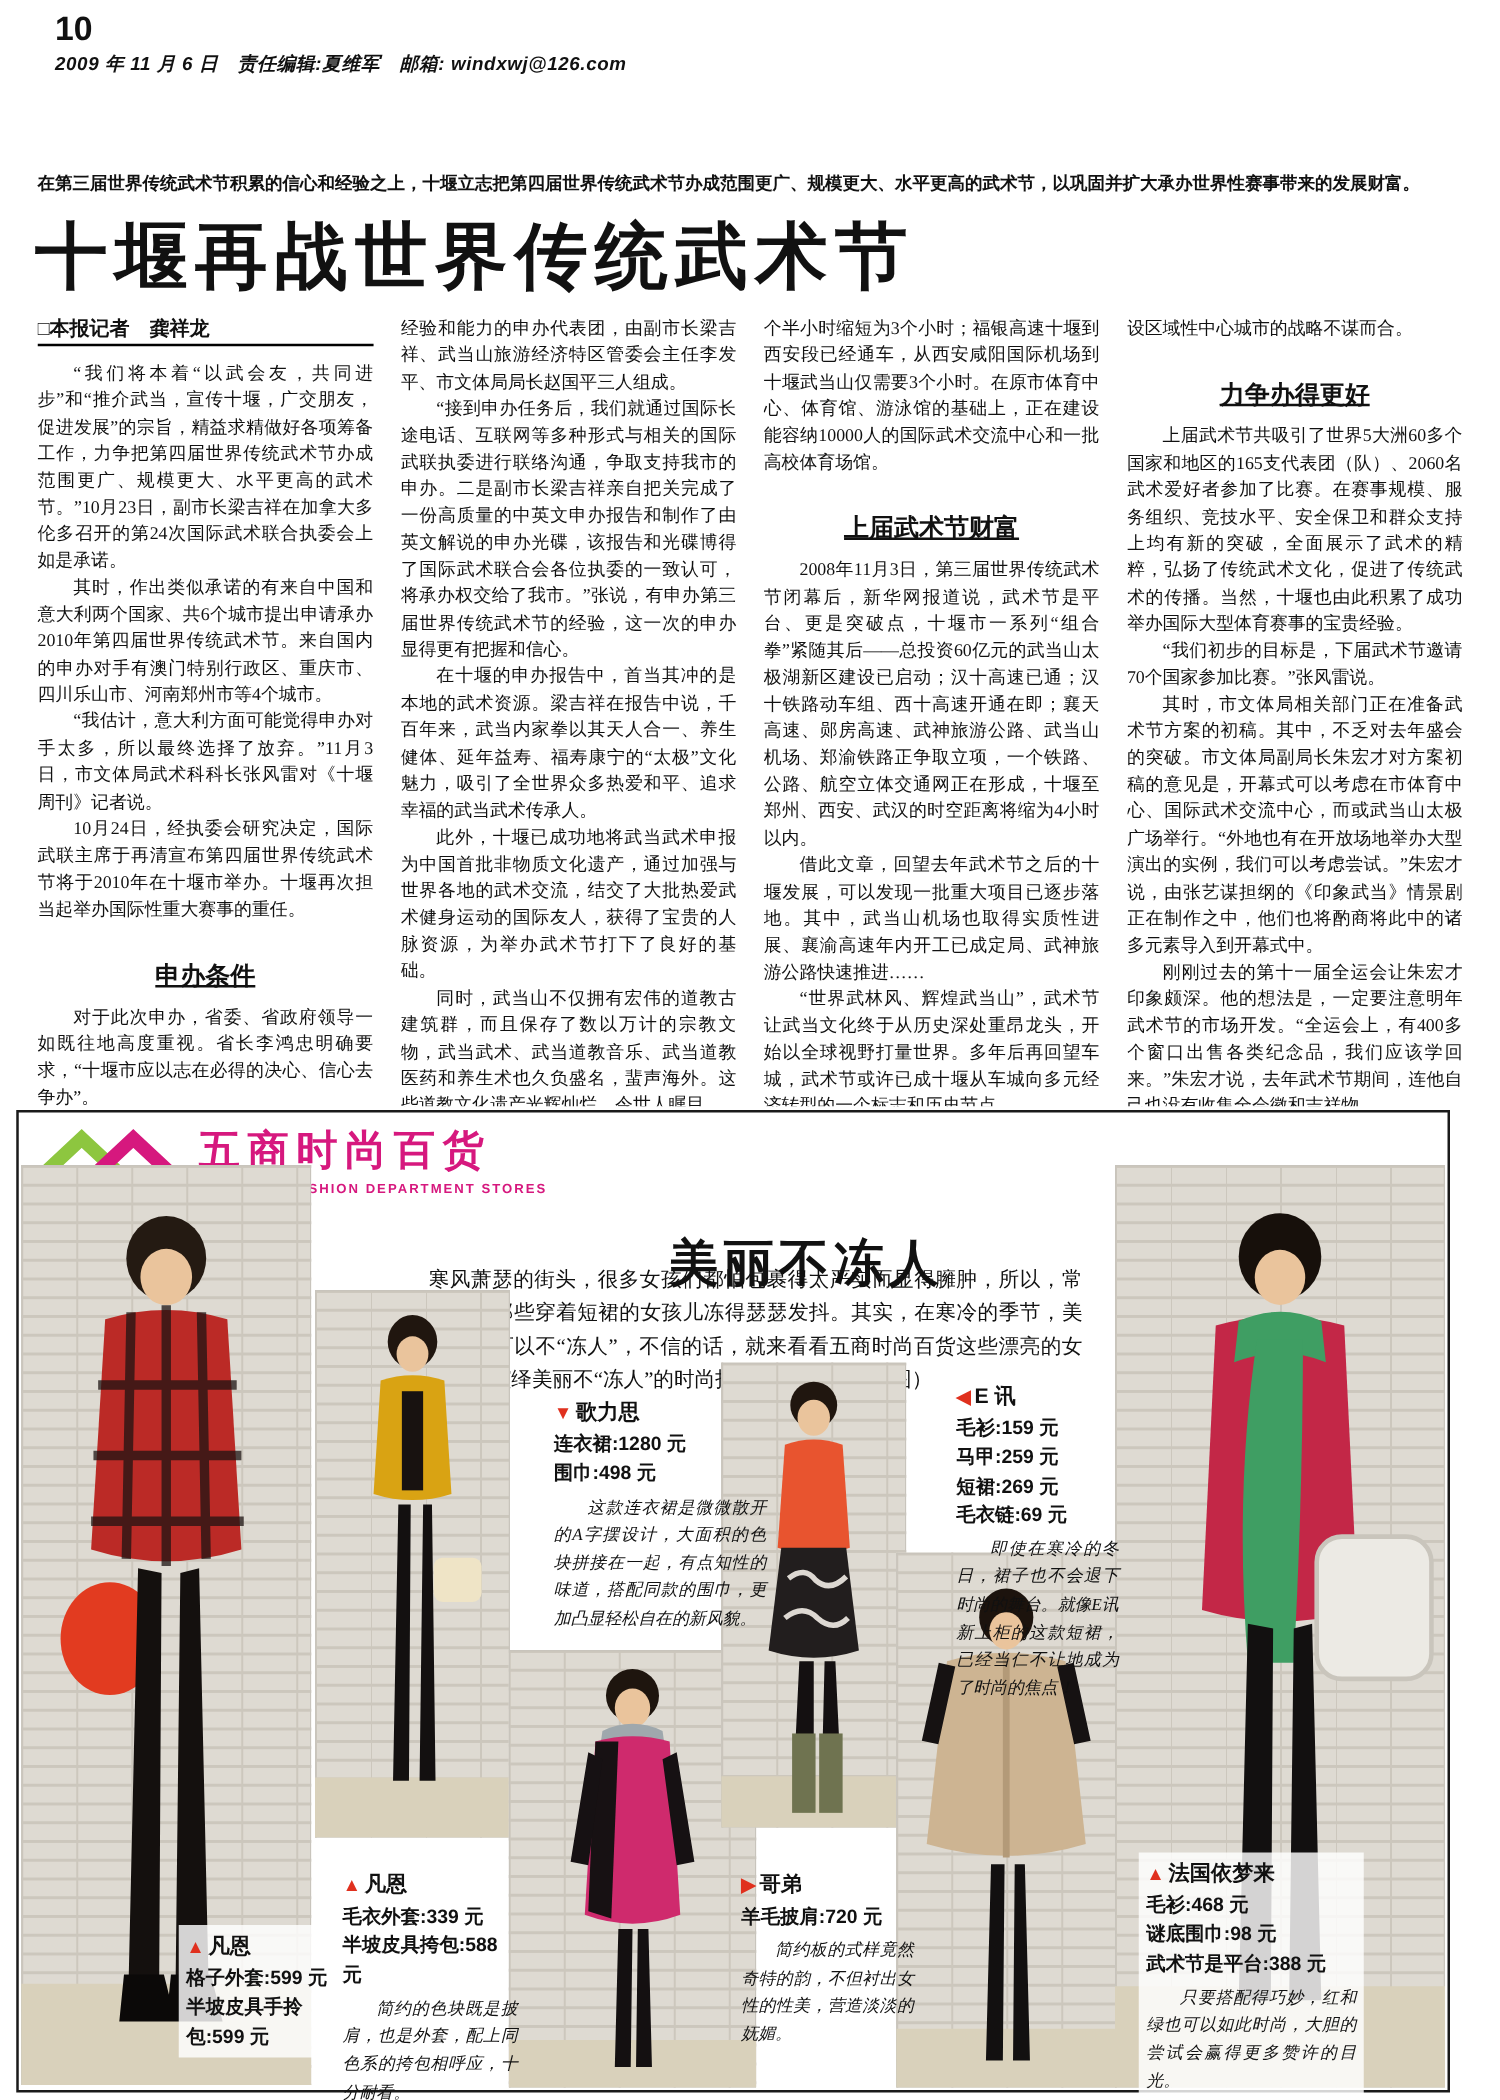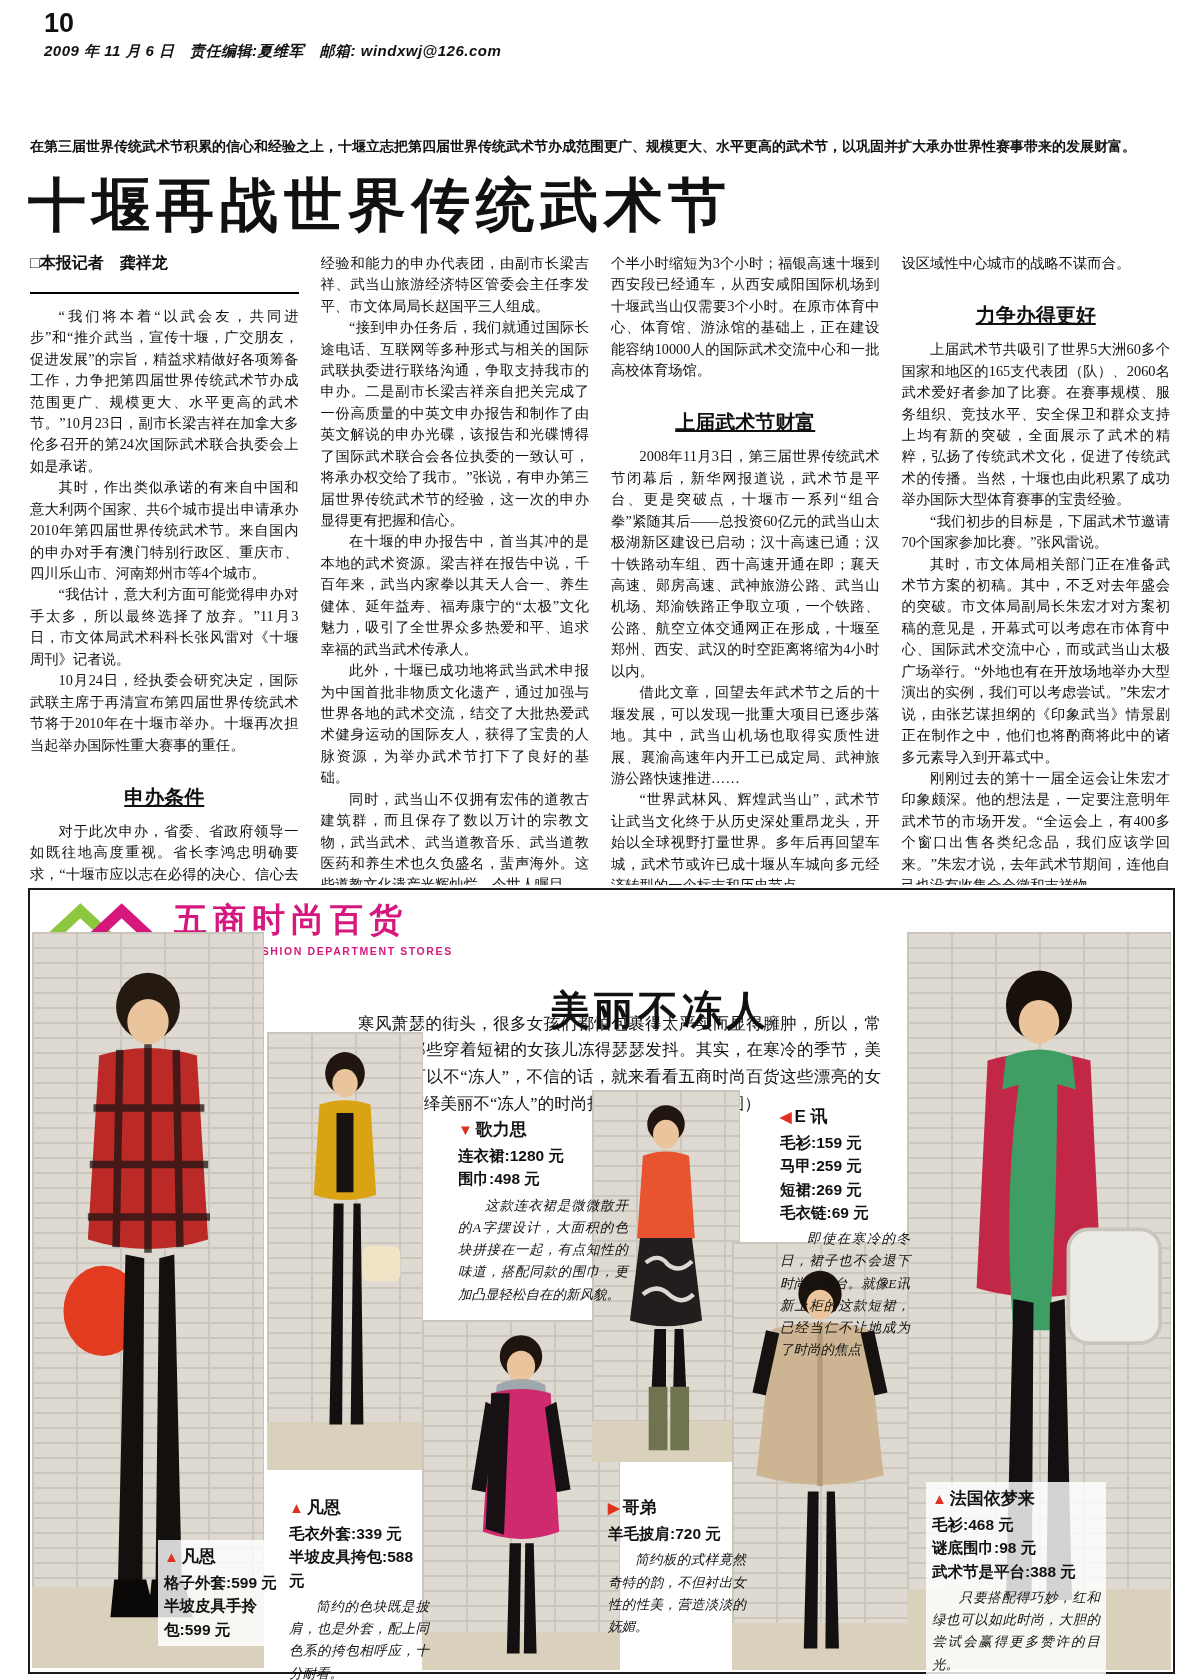--- a/index.html
+++ b/index.html
@@ -9,25 +9,25 @@
   .hdr{padding:8px 30px 0 44px;}
   .pagenum{font:bold 27px "Liberation Sans",sans-serif;}
   .dateline{font:italic bold 15px "Liberation Sans",sans-serif;margin-top:3px;letter-spacing:.5px;}
   
   .standfirst{margin:76px 30px 4px 30px;font:bold 14px/1.35 "Liberation Sans",sans-serif;}
   .headline{margin:20px 30px 16px 28px;font:bold 58px/1.05 "Liberation Serif",serif;letter-spacing:6px;}
   
   .cols{display:flex;gap:22px;padding:0 30px;height:632px;}
   .col{flex:1 1 0;overflow:hidden;font-size:14.3px;line-height:1.5;text-align:justify;}
   .byline{font:bold 16px "Liberation Sans",sans-serif;border-bottom:2px solid #000;
-          padding-bottom:18px;margin-bottom:12px;}
+          padding-bottom:1px;margin-bottom:12px;}
   .p{margin:0;text-indent:2em;}
   .subhead{font:bold 20px "Liberation Sans",sans-serif;text-align:center;margin:28px 0 10px 0;text-decoration:underline;}
   
-  .ad{position:absolute;left:28px;top:888px;width:1143px;height:782px;border:2px solid #1a1a1a;background:#fff;}
+  .ad{position:absolute;left:13px;top:888px;width:1143px;height:782px;border:2px solid #1a1a1a;background:#fff;}
   .logo{position:absolute;left:12px;top:8px;display:flex;align-items:flex-start;gap:14px;}
   .logo-mark{width:118px;height:86px;}
   .logo-cn{font:bold 33px "Liberation Sans",sans-serif;color:#d6187e;letter-spacing:6px;}
   .logo-en{font:bold 10.5px "Liberation Sans",sans-serif;color:#d6187e;letter-spacing:1.6px;margin-top:2px;}
   .ad-title{position:absolute;left:440px;top:60px;width:380px;text-align:center;
             font:bold 40px "Liberation Sans",sans-serif;letter-spacing:4px;}
   .ad-intro{position:absolute;left:295px;top:104px;width:556px;font:16.5px/1.62 "Liberation Serif",serif;
             text-align:justify;text-indent:2em;}
   
   .photo{position:absolute;overflow:hidden;background-color:#dedad2;

